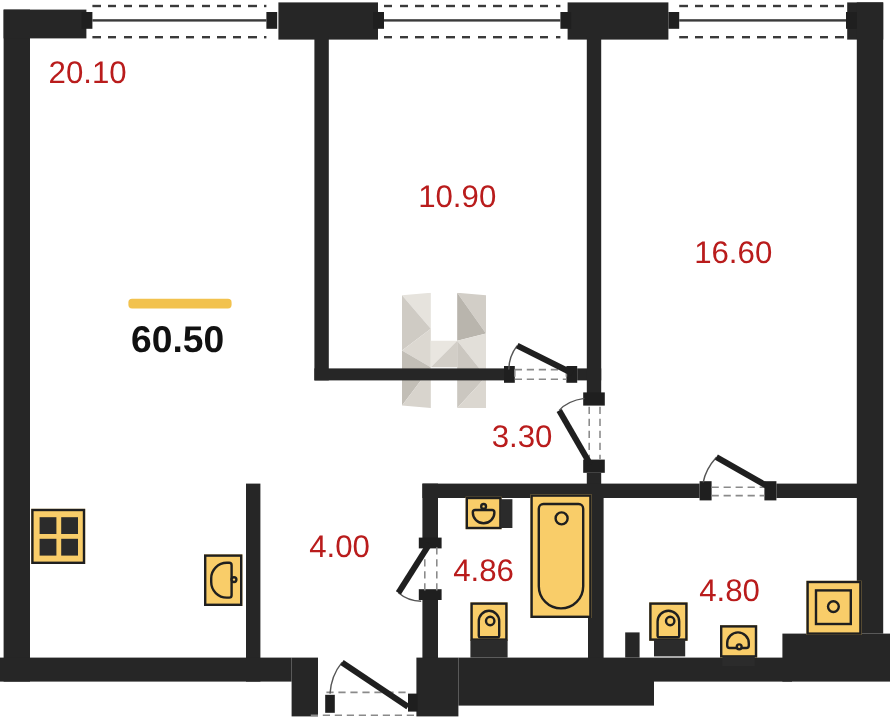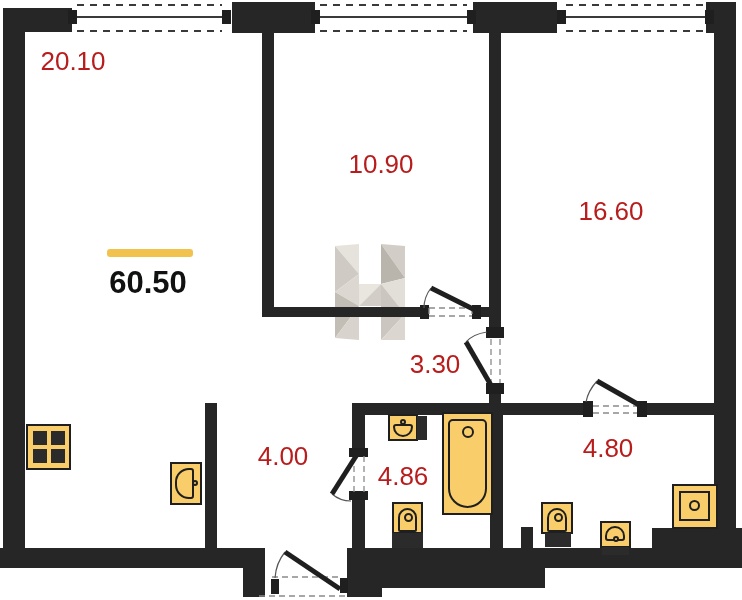--- a/index.html
+++ b/index.html
@@ -180,18 +180,18 @@
       <path d="M340,589 L285,552"></path>
     </g>
   </svg>
 
   <div class="label" style="left:73px;top:61px;">20.10</div>
   <div class="label" style="left:381px;top:164px;">10.90</div>
   <div class="label" style="left:611px;top:211px;">16.60</div>
   <div class="label" style="left:409px;top:364px;margin-left:26px;">3.30</div>
   <div class="label" style="left:283px;top:456px;">4.00</div>
   <div class="label" style="left:403px;top:476px;">4.86</div>
-  <div class="label" style="left:608px;top:448px;">4.80</div>
+  <div class="label" style="left:608px;top:492px;">4.80</div>
 
   <div class="accent-bar" style="left:107px;top:249px;width:86px;height:8px;background:#F2C24E;"></div>
   <div class="total-label" style="left:148px;top:283px;">60.50</div>
 
 </div>
 
 </body></html>

